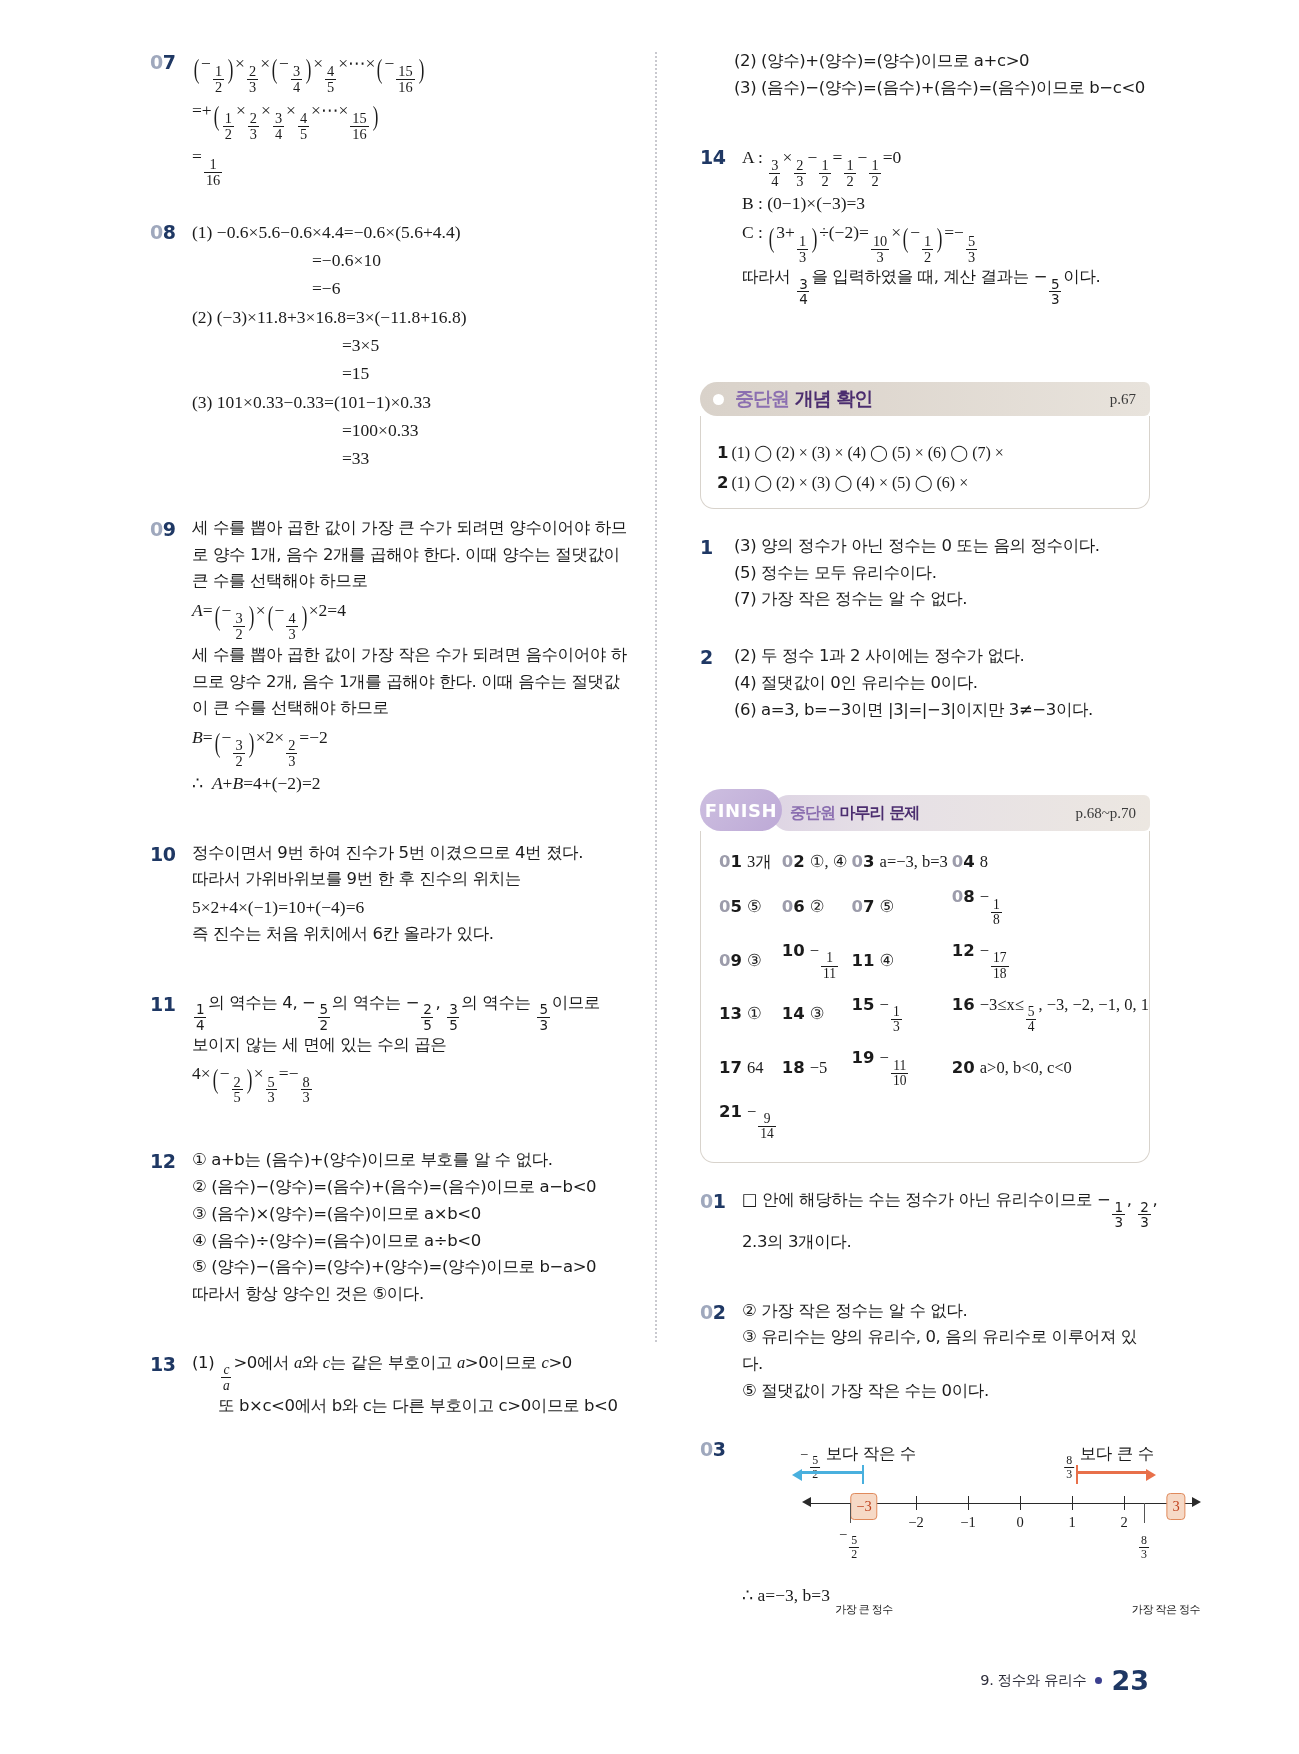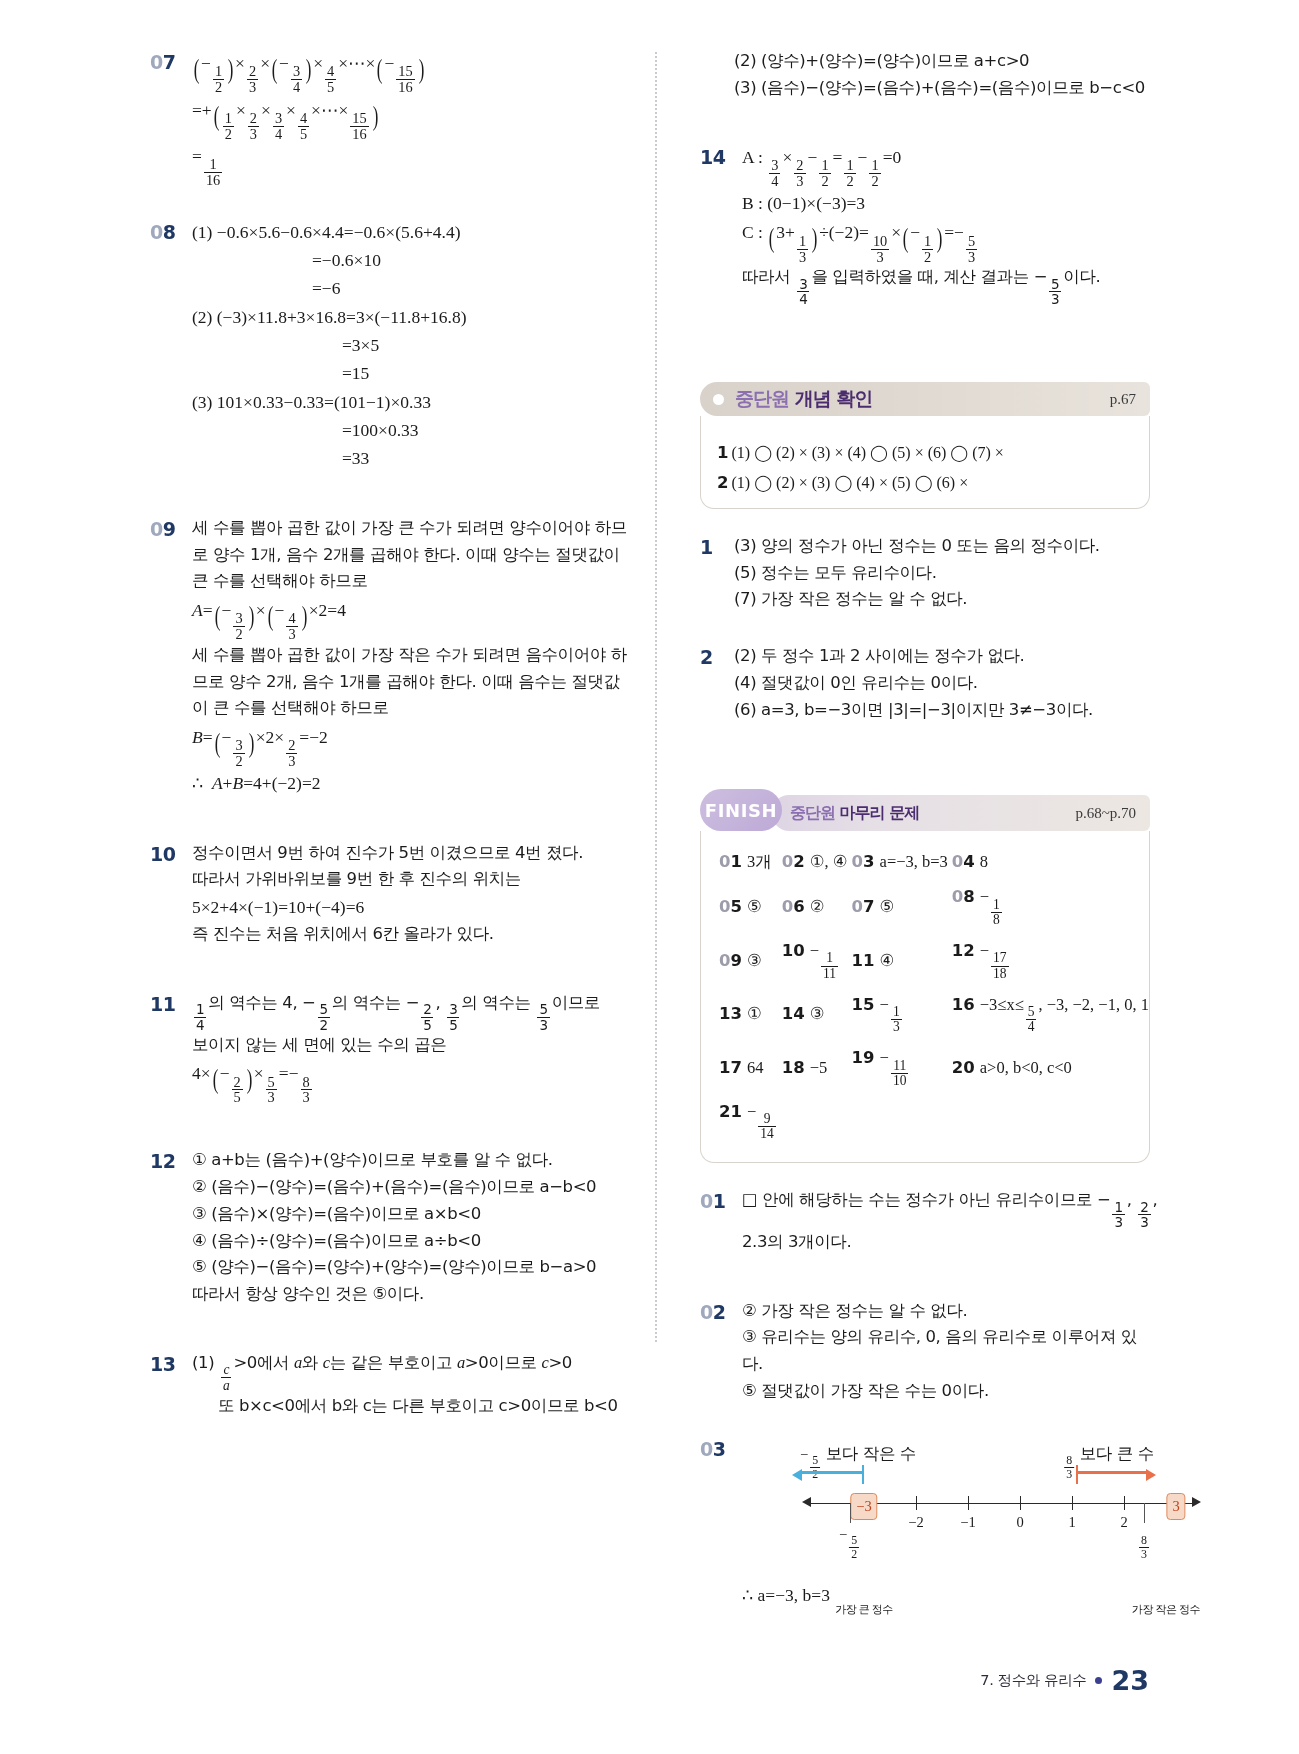--- a/index.html
+++ b/index.html
@@ -599,18 +599,18 @@
           <div class="botcap" style="left:378px;">가장 작은 정수</div>
         </div>
 
         <div class="line" style="margin-top:8px;">∴ a=−3, b=3</div>
       </div>
     </div>
 
   </div>
 
   <div class="footer">
-    <div class="ftxt">7. 정수와 유리수</div>
+    <div class="ftxt">9. 정수와 유리수</div>
     <div class="fdot"></div>
     <div class="fpage">23</div>
   </div>
 
 </div>
 
 </body></html>

